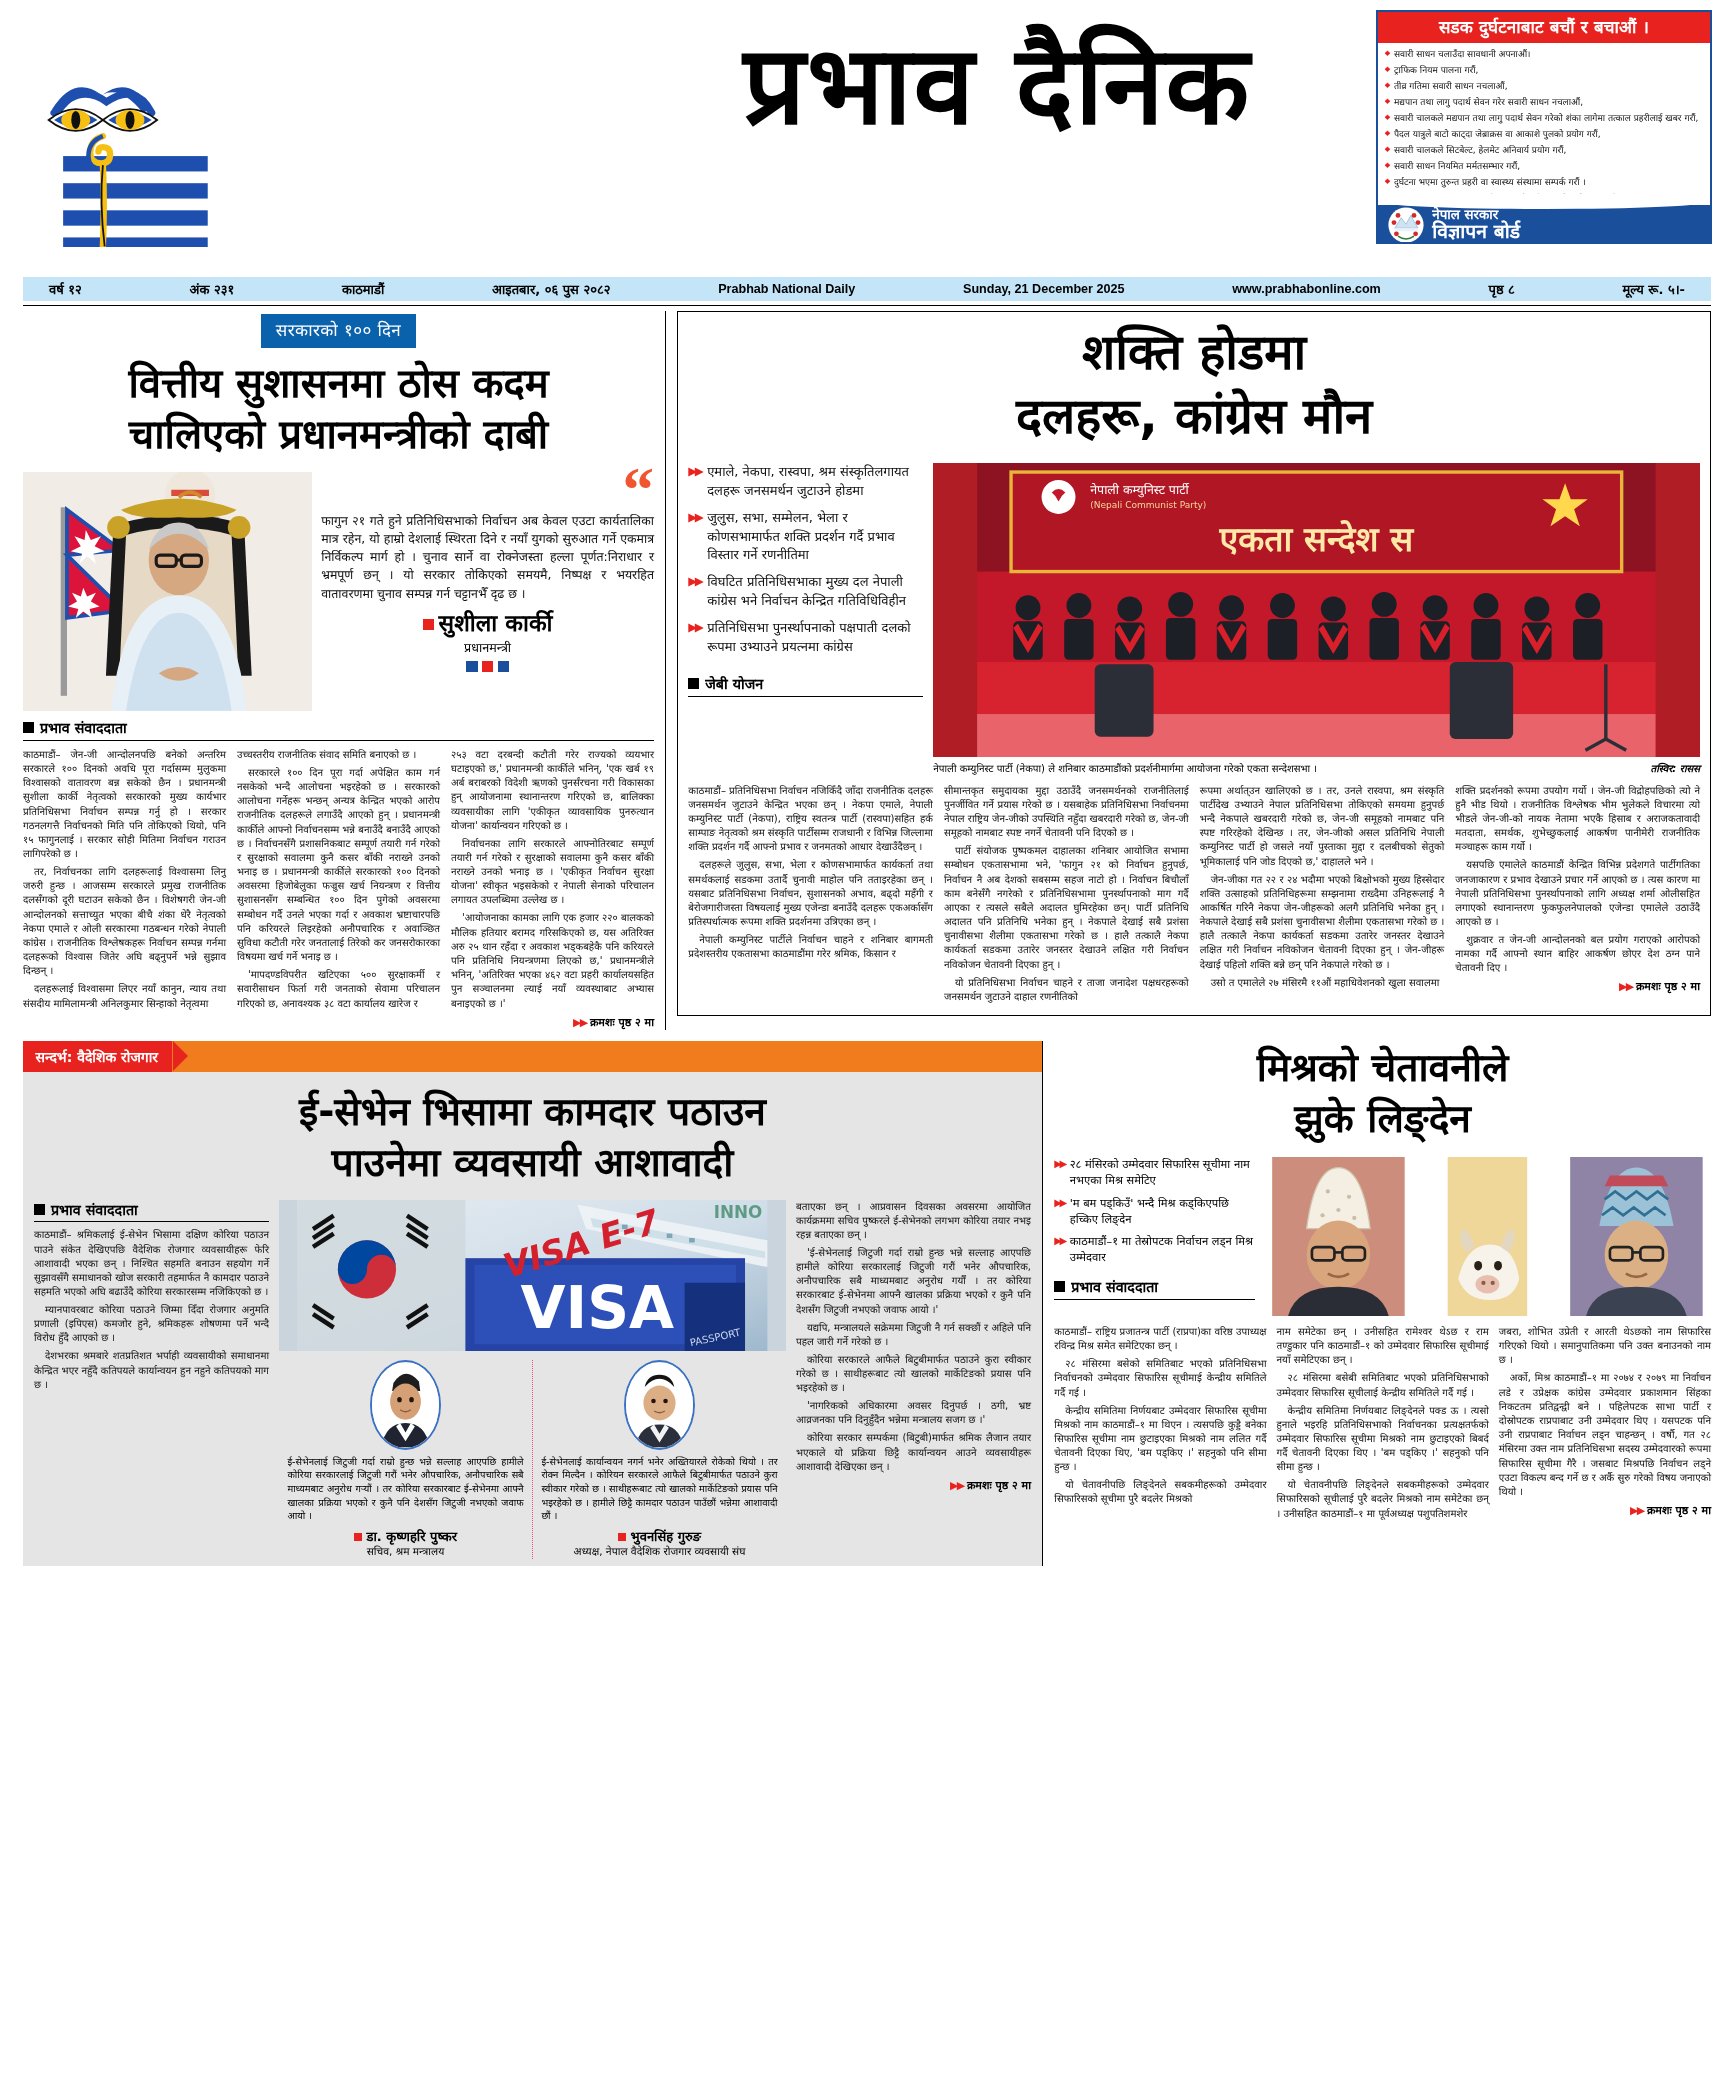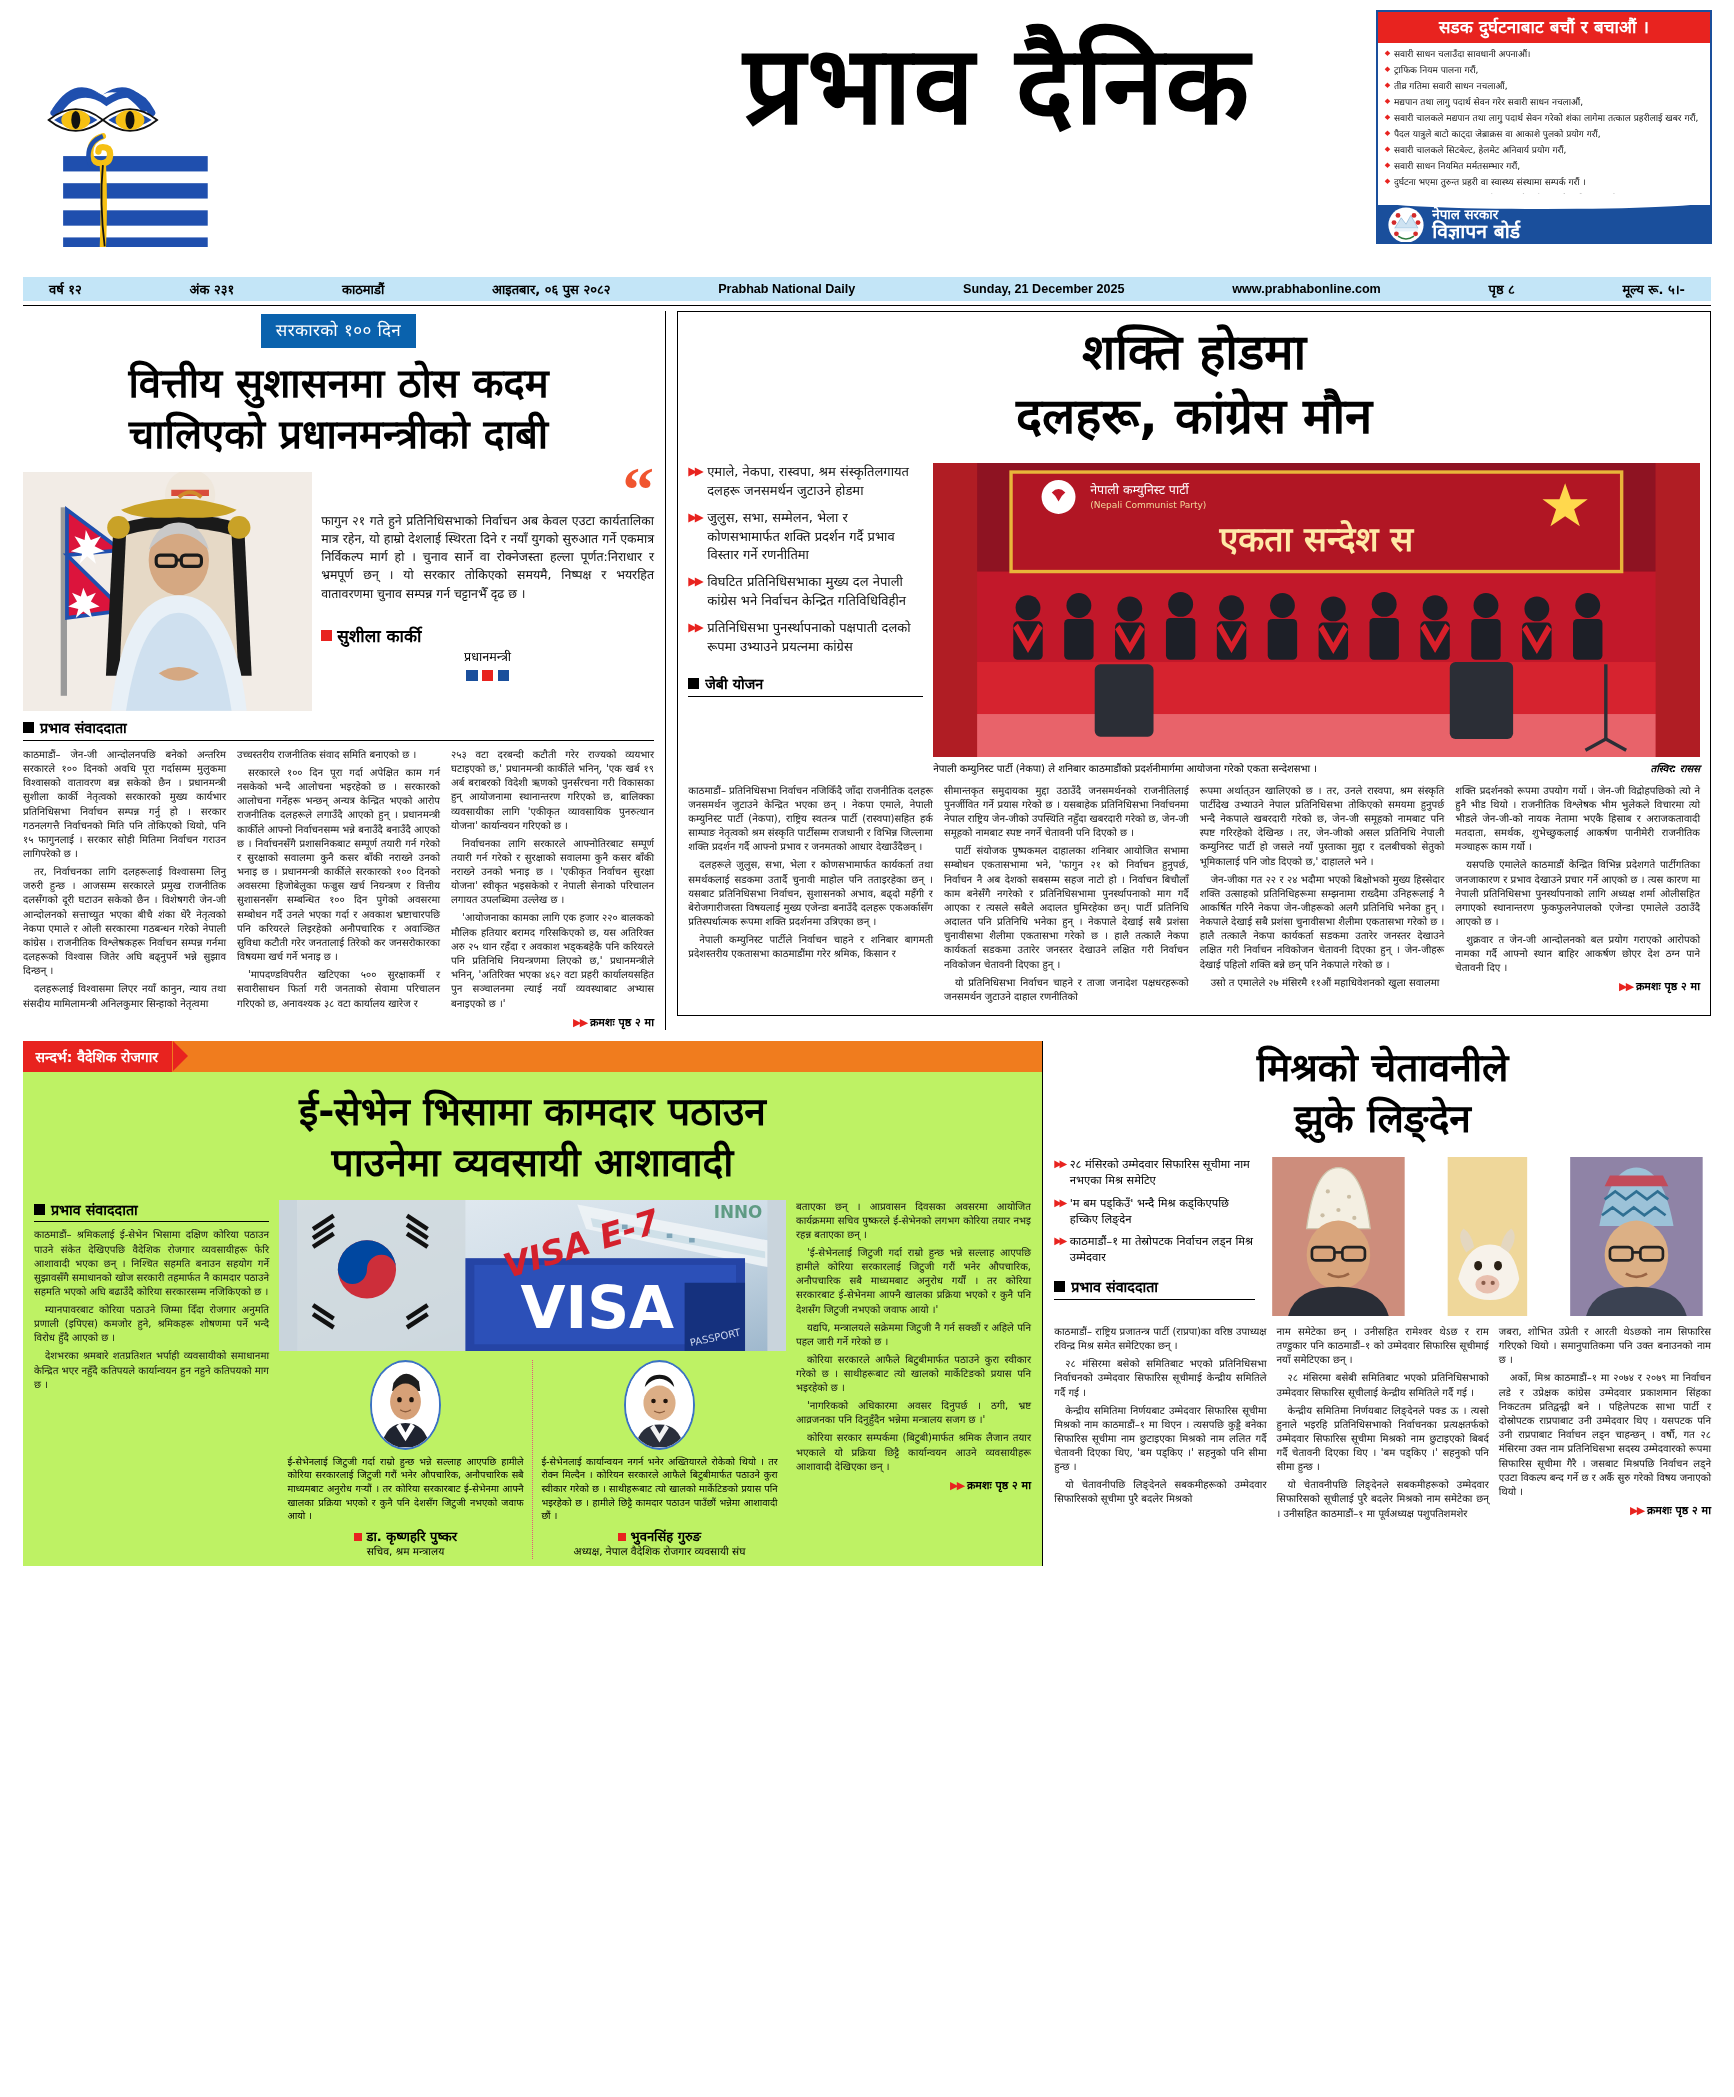--- a/index.html
+++ b/index.html
@@ -101,21 +101,21 @@
   .hl-left {
     text-align:center; font-size: 40px; font-weight: 700; line-height: 1.28;
     margin-top: 10px; color:#000;
   }
 
   .lead-row { display:flex; gap: 9.2px; margin-top: 11.7px; }
   .pm-photo { width: 289px; flex: 0 0 289px; height: 239px; position: relative; overflow: hidden; background:#efe9e3; }
   .quote-block { flex: 1; padding-top: 1.7px; }
   .qmark { color: #f0552f; font-size: 63px; font-weight: 700; line-height: .55; text-align: right; font-family: "Liberation Serif", serif; }
   .quote-text { font-size: 12.4px; line-height: 1.46; text-align: justify; color:#111; margin-top: 4.2px; }
-  .quote-name { text-align:left; font-size: 17px; font-weight:700; margin-top: 21px; }
+  .quote-name { text-align:center; font-size: 23px; font-weight:700; margin-top: 3px; }
   .qsq { display:inline-block; width: 11px; height:11px; background:#e8231f; margin-right: 5px; vertical-align: 0.8px; }
   .quote-role { text-align:center; font-size: 12.6px; margin-top: 0.8px; }
   .tri-dots { text-align:center; margin-top: 5px; }
   .tri-dots i { display:inline-block; width: 11.7px; height: 11.7px; margin: 0 2.1px; }
   .tri-dots i:nth-child(1){ background:#1a4f9c; }
   .tri-dots i:nth-child(2){ background:#e8231f; }
   .tri-dots i:nth-child(3){ background:#1a4f9c; }
 
   .byline { margin-top: 7.6px; }
   .byline-inner { font-size: 14.3px; font-weight:700; display:flex; align-items:center; gap: 5.9px; padding-bottom: 2.9px; border-bottom: 1.3px solid #000; }
@@ -144,21 +144,21 @@
 
   .news-photo { flex:1; height: 294px; position: relative; overflow: hidden; background:#b01d24; }
   .photo-cap { display:flex; justify-content: space-between; gap: 8.4px; font-size: 10px; margin-top: 4.2px; }
   .photo-cap .credit { font-style: italic; font-weight:700; white-space:nowrap; }
 
   .right-cols { display:flex; gap: 11px; margin-top: 8.4px; }
   .right-cols > div { flex: 1; }
 
   
   .bottom { display:flex; margin: 11px 23px 0 23px; }
-  .bl { width: 1019px; flex: 0 0 1019px; background: #bef264; position: relative; padding-bottom: 7.6px; }
+  .bl { width: 1019px; flex: 0 0 1019px; background: #e5e5e5; position: relative; padding-bottom: 7.6px; }
   .br { flex: 1; padding-left: 11px; }
   .bvdiv { width: 1.3px; background:#000; flex:0 0 1.3px; }
 
   .tag-bar { position: relative; height: 31px; display:flex; }
   .tag-red {
     background:#e8231f; color:#fff; font-size:14px; font-weight:700;
     display:flex; align-items:center; padding: 0 14.3px 0 12.6px; position:relative; z-index:2;
   }
   .tag-red:after {
     content:""; position:absolute; right:-15.5px; top:0; width:0; height:0;

